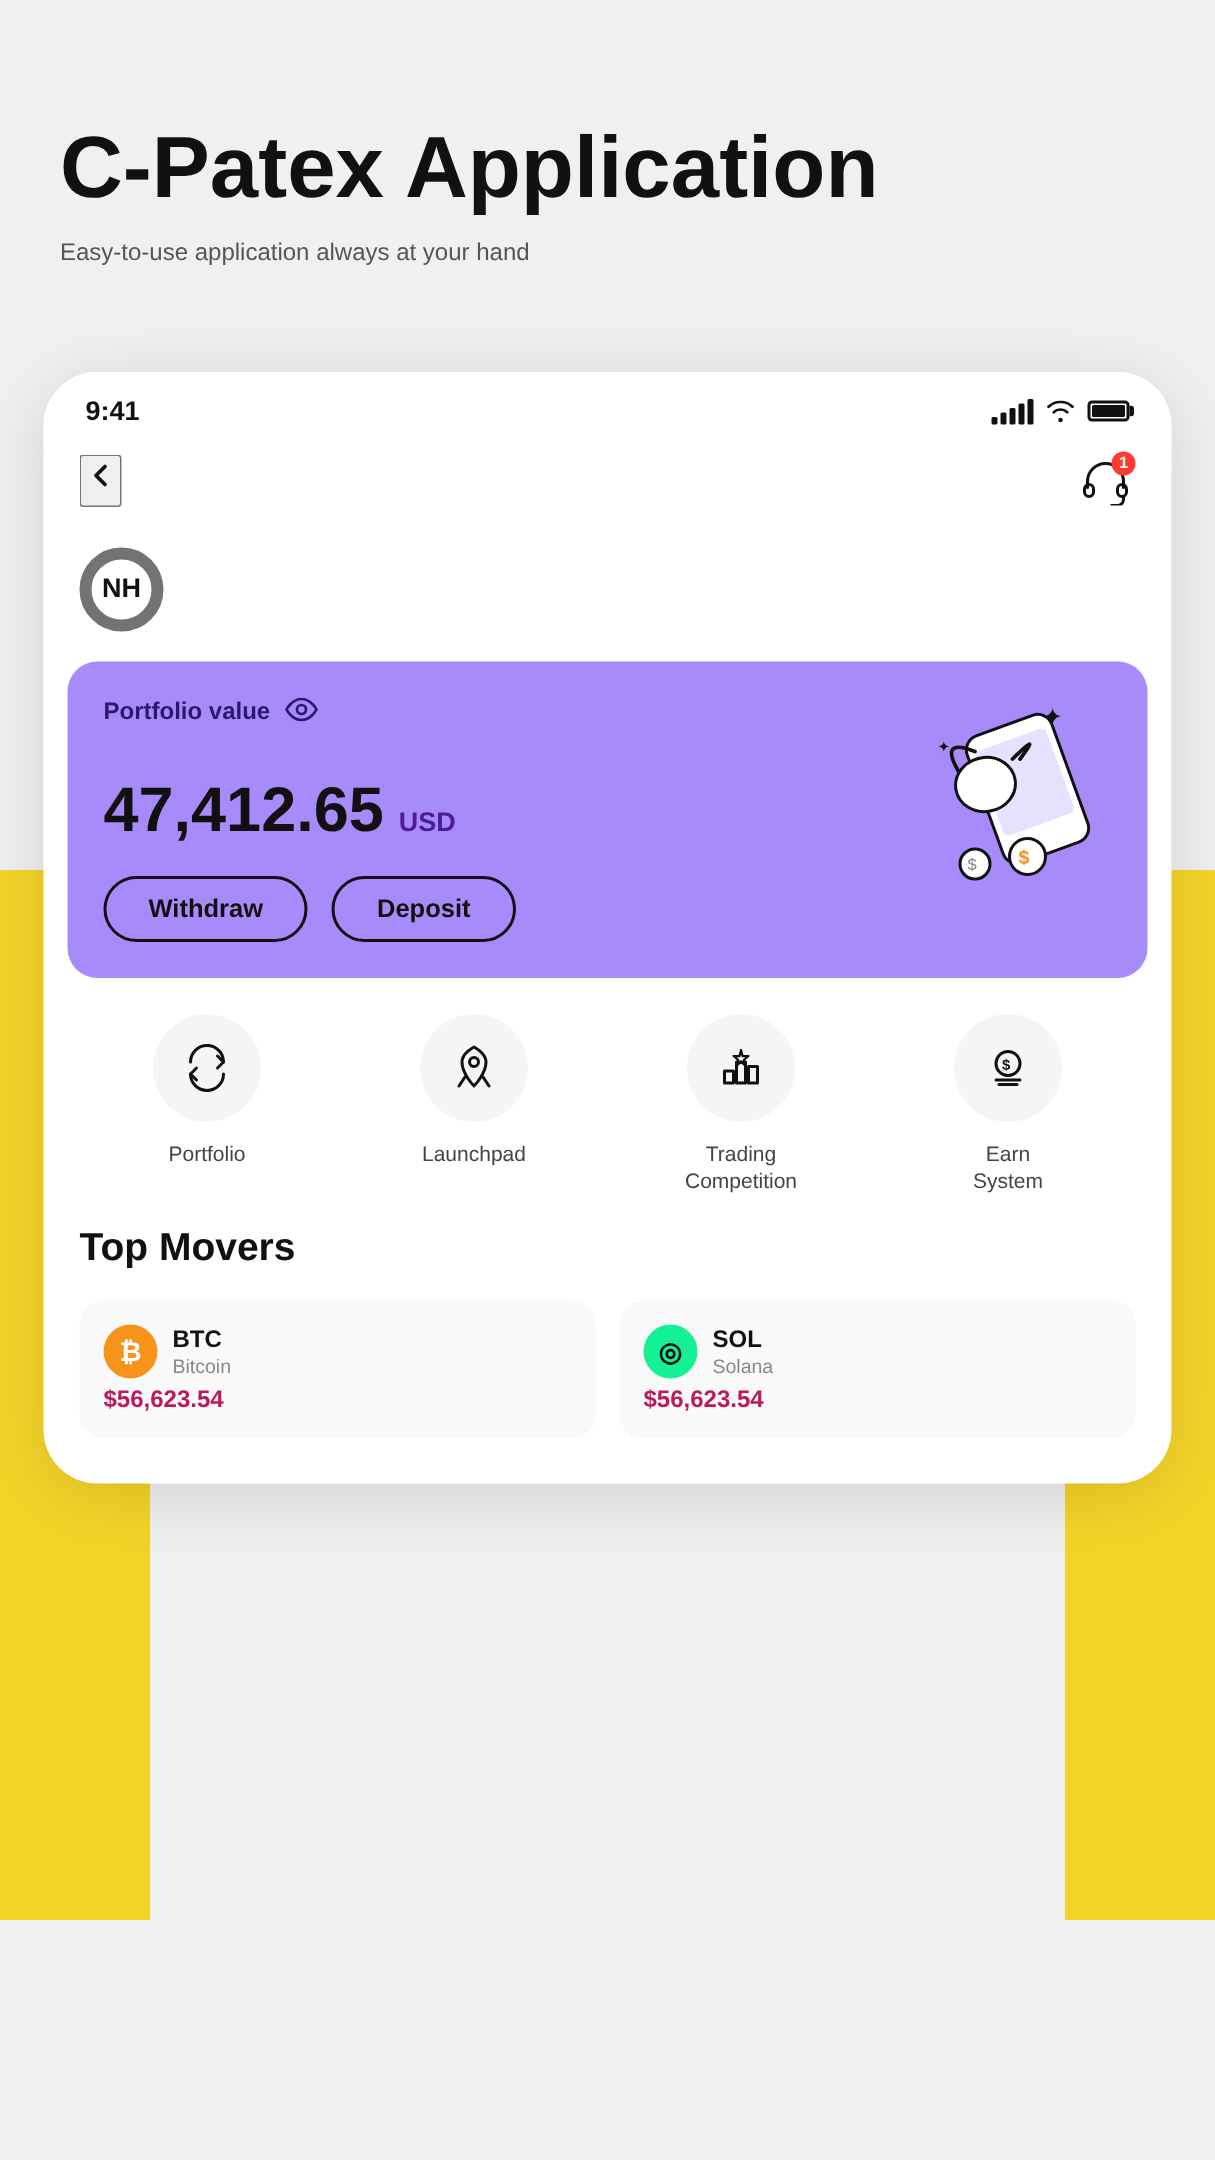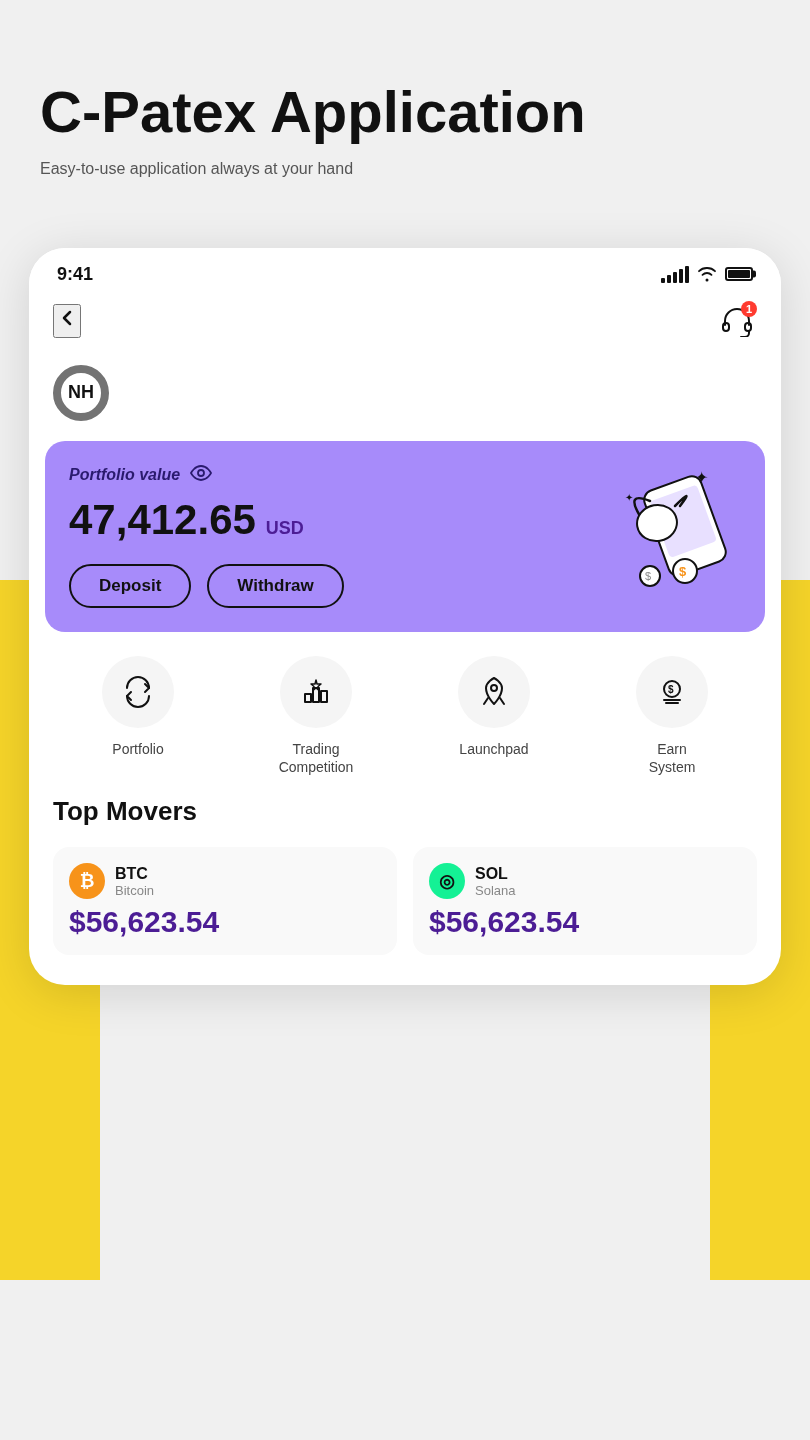--- a/index.html
+++ b/index.html
@@ -219,35 +219,35 @@
       min-height: 180px;
     }
     .portfolio-label {
       display: flex;
       align-items: center;
       gap: 10px;
       font-size: 16px;
       font-weight: 600;
       color: #2a1a6e;
       margin-bottom: 10px;
-      font-style: italic;
     }
     .eye-icon {
       font-size: 18px;
     }
     .portfolio-value-row {
       display: flex;
       align-items: baseline;
       gap: 10px;
       margin-bottom: 20px;
     }
     .portfolio-value {
       font-size: 42px;
       font-weight: 800;
       color: #111;
+      margin-top: 20px;
     }
     .portfolio-currency {
       font-size: 18px;
       font-weight: 700;
       color: #4c1d95;
     }
     .portfolio-actions {
       display: flex;
       gap: 16px;
     }
@@ -359,23 +359,23 @@
     .coin-symbol {
       font-size: 16px;
       font-weight: 700;
       color: #111;
     }
     .coin-fullname {
       font-size: 13px;
       color: #888;
     }
     .coin-price {
-      font-size: 30px;
-      font-weight: 700;
-      color: #4c1d95;
+      font-size: 16px;
+      font-weight: 700;
+      color: #be185d;
     }
 
     
     .bull-svg {
       width: 150px;
       height: 150px;
     }
   </style>
 </head>
 <body>
@@ -440,22 +440,22 @@
           <path d="M1 8S4.5 1 11 1s10 7 10 7-3.5 7-10 7S1 8 1 8z"></path>
           <circle cx="11" cy="8" r="3"></circle>
         </svg>
       </span>
     </div>
     <div class="portfolio-value-row">
       <span class="portfolio-value">47,412.65</span>
       <span class="portfolio-currency">USD</span>
     </div>
     <div class="portfolio-actions">
+      <button class="portfolio-btn">Withdraw</button>
       <button class="portfolio-btn">Deposit</button>
-      <button class="portfolio-btn">Withdraw</button>
     </div>
 
     <div class="portfolio-illustration">
       <svg class="bull-svg" viewBox="0 0 150 150" fill="none" xmlns="http://www.w3.org/2000/svg">
 
         <rect x="60" y="30" width="60" height="90" rx="10" fill="white" stroke="#111" stroke-width="2" transform="rotate(-20 90 75)"></rect>
         <rect x="65" y="40" width="50" height="60" rx="4" fill="#E8E0FF" transform="rotate(-20 90 75)"></rect>
 
         <path d="M45 65 Q30 40 55 50" stroke="#111" stroke-width="2.5" stroke-linecap="round" fill="none"></path>
         <path d="M80 55 Q100 35 85 55" stroke="#111" stroke-width="2.5" stroke-linecap="round" fill="none"></path>
@@ -484,41 +484,41 @@
             <polyline points="23 8 27 12 23 16" stroke="#111" stroke-width="2" fill="none" stroke-linecap="round" stroke-linejoin="round"></polyline>
             <polyline points="9 16 5 20 9 24" stroke="#111" stroke-width="2" fill="none" stroke-linecap="round" stroke-linejoin="round"></polyline>
           </svg>
         </div>
         <span class="service-label">Portfolio</span>
       </div>
 
       <div class="service-item">
         <div class="service-icon-circle">
           <svg viewBox="0 0 32 32">
-
-            <rect x="13" y="12" width="6" height="14" stroke="#111" stroke-width="2" fill="none"></rect>
-            <rect x="5" y="18" width="6" height="8" stroke="#111" stroke-width="2" fill="none"></rect>
-            <rect x="21" y="15" width="6" height="11" stroke="#111" stroke-width="2" fill="none"></rect>
-
-            <polygon points="16,4 17,8 21,8 18,10.5 19,14.5 16,12 13,14.5 14,10.5 11,8 15,8" stroke="#111" stroke-width="1.5" fill="none" stroke-linejoin="round"></polygon>
-          </svg>
-        </div>
-        <span class="service-label">Trading<br>Competition</span>
-      </div>
-
-      <div class="service-item">
-        <div class="service-icon-circle">
-          <svg viewBox="0 0 32 32">
             <path d="M16 28 C16 28 8 20 8 12 C8 6 16 2 16 2 C16 2 24 6 24 12 C24 20 16 28 16 28Z" stroke="#111" stroke-width="2" fill="none" stroke-linecap="round" stroke-linejoin="round"></path>
             <circle cx="16" cy="12" r="3" stroke="#111" stroke-width="2" fill="none"></circle>
             <path d="M10 22 L6 28" stroke="#111" stroke-width="2" stroke-linecap="round"></path>
             <path d="M22 22 L26 28" stroke="#111" stroke-width="2" stroke-linecap="round"></path>
           </svg>
         </div>
         <span class="service-label">Launchpad</span>
+      </div>
+
+      <div class="service-item">
+        <div class="service-icon-circle">
+          <svg viewBox="0 0 32 32">
+
+            <rect x="13" y="12" width="6" height="14" stroke="#111" stroke-width="2" fill="none"></rect>
+            <rect x="5" y="18" width="6" height="8" stroke="#111" stroke-width="2" fill="none"></rect>
+            <rect x="21" y="15" width="6" height="11" stroke="#111" stroke-width="2" fill="none"></rect>
+
+            <polygon points="16,4 17,8 21,8 18,10.5 19,14.5 16,12 13,14.5 14,10.5 11,8 15,8" stroke="#111" stroke-width="1.5" fill="none" stroke-linejoin="round"></polygon>
+          </svg>
+        </div>
+        <span class="service-label">Trading<br>Competition</span>
       </div>
 
       <div class="service-item">
         <div class="service-icon-circle">
           <svg viewBox="0 0 32 32">
             <circle cx="16" cy="13" r="8" stroke="#111" stroke-width="2" fill="none"></circle>
             <text x="12" y="17" font-size="10" fill="#111" font-weight="bold" stroke="none">$</text>
 
             <line x1="8" y1="24" x2="24" y2="24" stroke="#111" stroke-width="2" stroke-linecap="round"></line>
             <line x1="10" y1="27" x2="22" y2="27" stroke="#111" stroke-width="2" stroke-linecap="round"></line>

